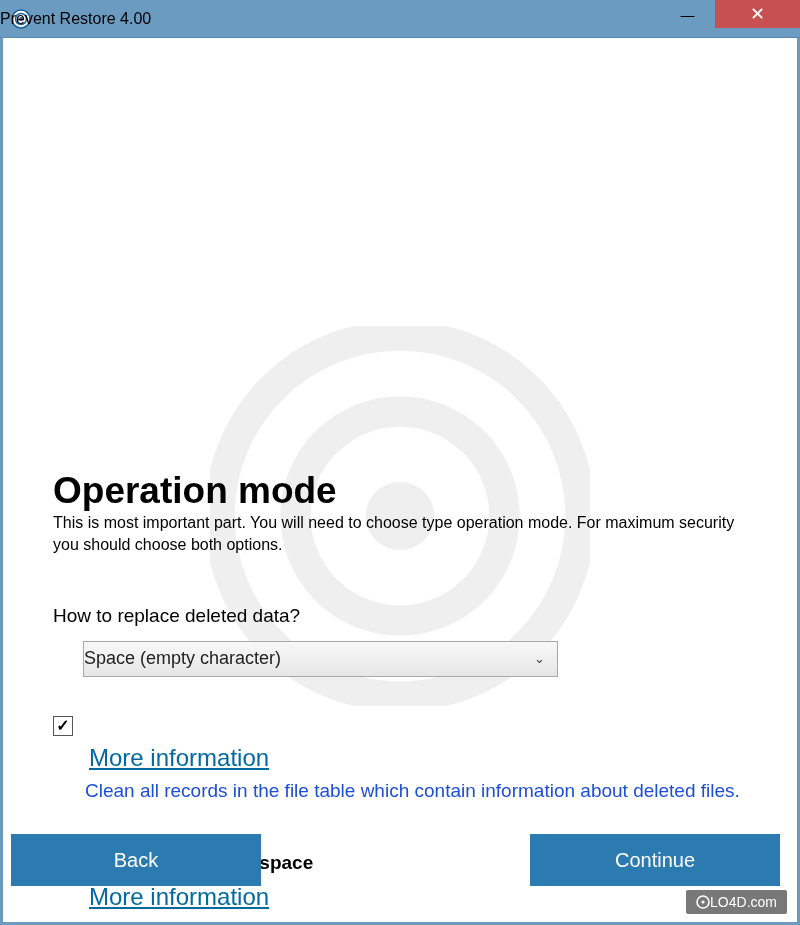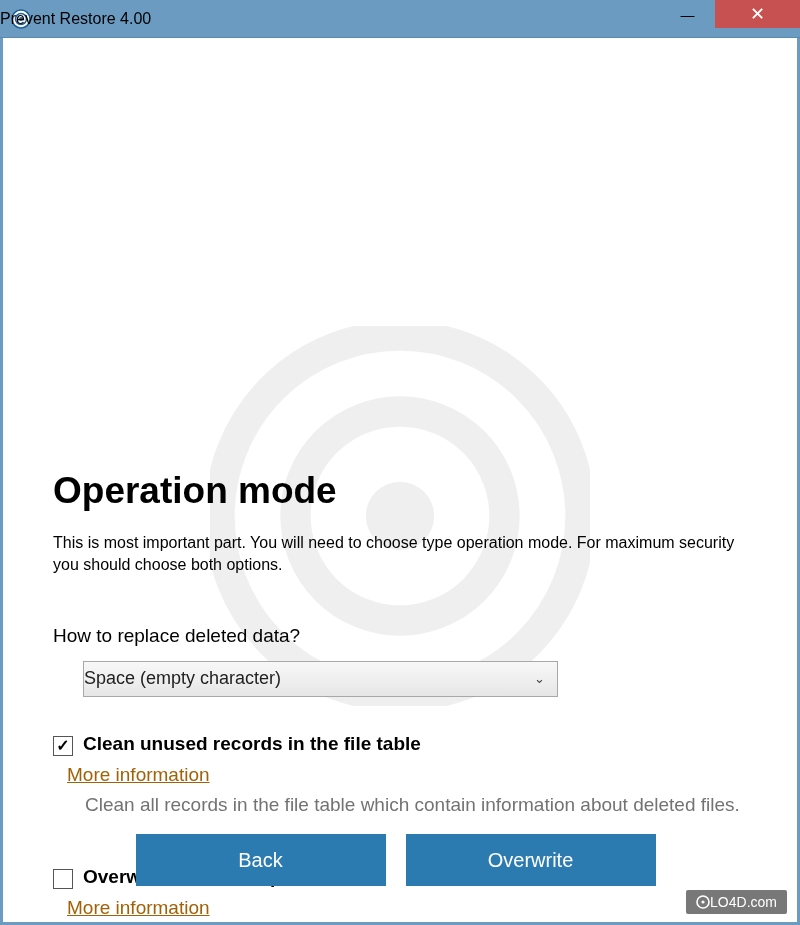--- a/index.html
+++ b/index.html
@@ -89,21 +89,20 @@
       height: 380px;
       z-index: 0;
       pointer-events: none;
       opacity: 0.06;
     }
     .panel > * { position: relative; z-index: 1; }
     h1 {
       font-size: 37px;
       font-weight: 700;
       color: #000;
-      margin-bottom: 20px;
     }
     .intro {
       font-size: 16px;
       color: #000;
       line-height: 1.4;
       margin-bottom: 48px;
     }
     .question {
       font-size: 19px;
       font-weight: 400;
@@ -147,41 +146,41 @@
       justify-content: center;
       font-size: 16px;
       font-weight: bold;
     }
     .option-label {
       font-size: 19px;
       font-weight: 700;
       color: #000;
     }
     .more-info {
-      color: #a16207;
+      color: #0369a1;
       text-decoration: underline;
-      font-size: 19px;
-      margin-left: 14px;
+      font-size: 24px;
+      margin-left: 36px;
       margin-bottom: 6px;
       display: block;
     }
     .option-desc {
       font-size: 19px;
-      color: #737373;
+      color: #1d4ed8;
       line-height: 1.4;
       margin-left: 32px;
       margin-bottom: 48px;
     }
     .button-row {
       position: absolute;
       bottom: 28px;
       left: 0;
       right: 9px;
       display: flex;
-      justify-content: center;
+      justify-content: space-between;
       gap: 20px;
     }
     .btn {
       width: 250px;
       height: 52px;
       background: #2b7ab0;
       color: #fff;
       font-size: 20px;
       display: flex;
       align-items: center;
@@ -234,36 +233,35 @@
       
       <div class="question">How to replace deleted data?</div>
       <div class="dropdown">
         <span>Space (empty character)</span>
         <span class="dropdown-arrow">⌄</span>
       </div>
 
       
       <div class="option-row">
         <div class="checkbox">✓</div>
-        <div class="option-label">Clean unused records in the file table</div>
       </div>
       <a class="more-info">More information</a>
       <p class="option-desc">Clean all records in the file table which contain information about deleted files.</p>
 
       
       <div class="option-row">
         <div class="checkbox"></div>
         <div class="option-label">Overwrite free disk space</div>
       </div>
       <a class="more-info">More information</a>
       
 
       <div class="button-row">
         <div class="btn">Back</div>
-        <div class="btn">Overwrite</div>
+        <div class="btn">Continue</div>
       </div>
     </div>
 
     <div class="lo4d-watermark">
       <svg width="14" height="14" viewBox="0 0 14 14">
         <circle cx="7" cy="7" r="6" fill="none" stroke="#fff" stroke-width="1.6"></circle>
         <circle cx="7" cy="7" r="1.6" fill="#fff"></circle>
       </svg>
       <span>LO4D.com</span>
     </div>

